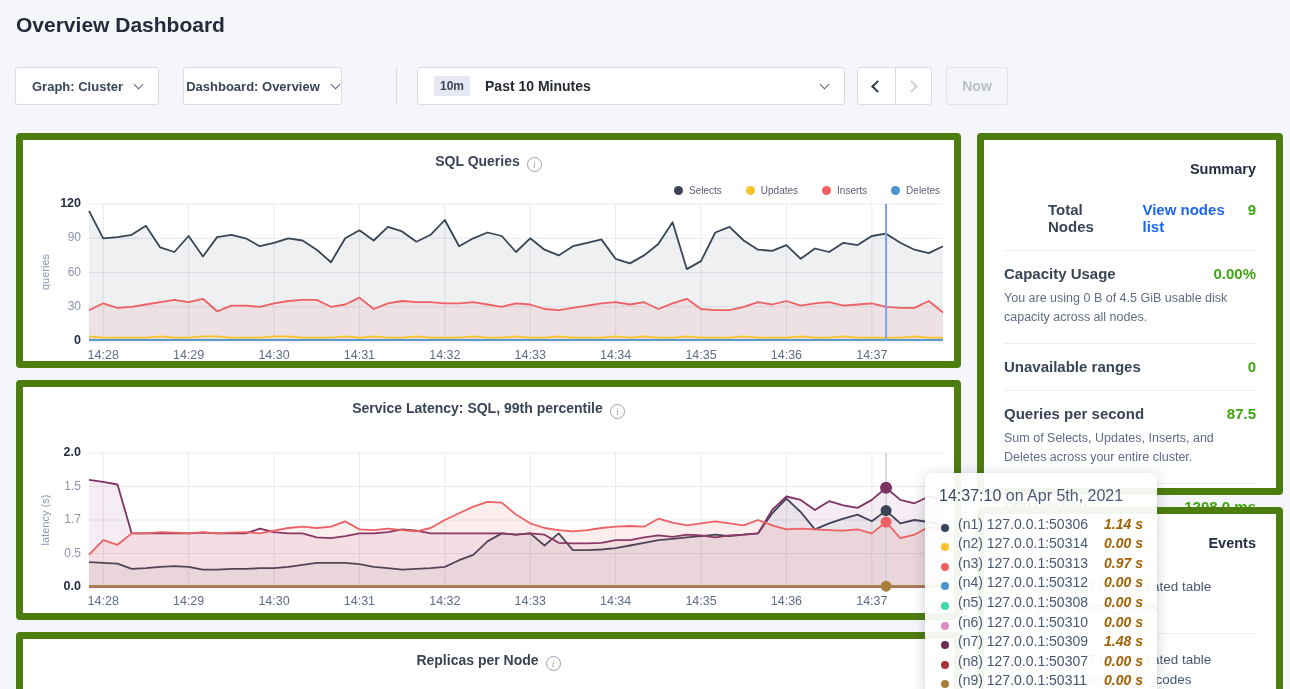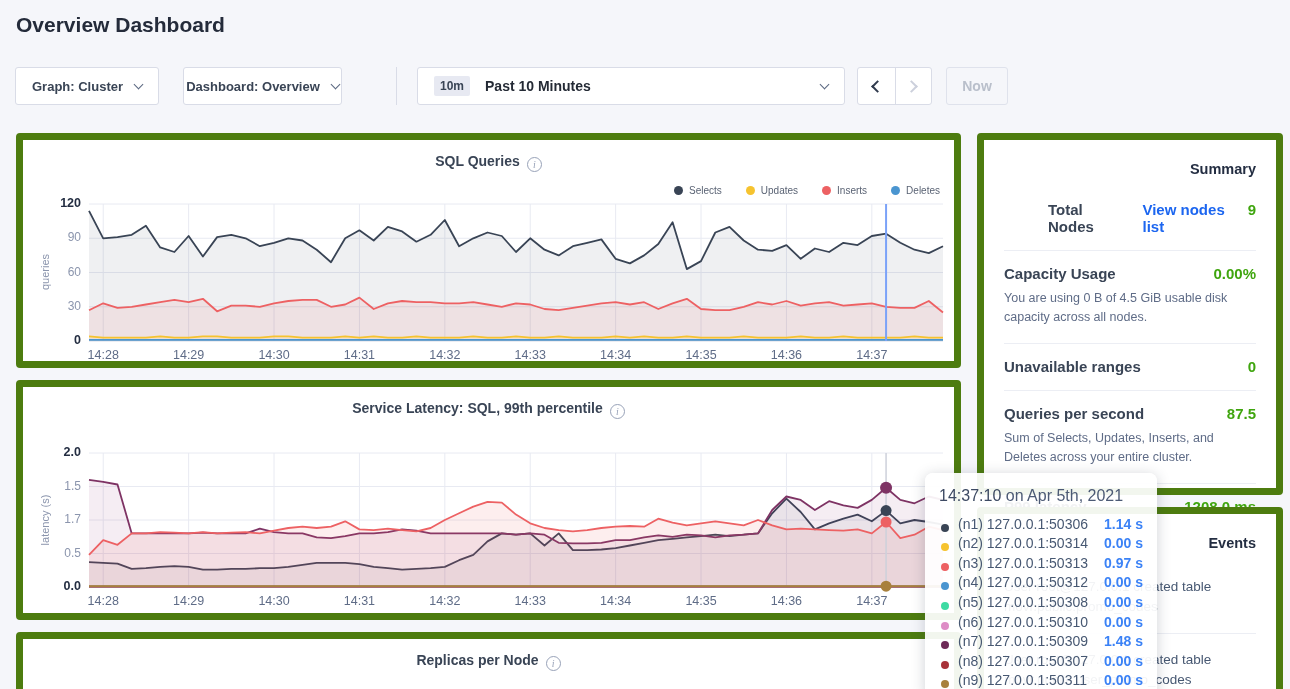--- a/index.html
+++ b/index.html
@@ -105,21 +105,21 @@
     position:absolute; left:925px; top:473px; width:232px;
     background:rgba(255,255,255,0.93);
     border-radius:8px; box-shadow:0 2px 14px rgba(40,50,70,0.22);
     padding:12px 14px 10px; z-index:10;
   }
   .tt-header { font-size:16px; color:#4c5a75; margin:2px 0 7px; }
   .tt-time { color:#3d4a63; }
   .tt-row { display:flex; align-items:flex-end; height:19.6px; font-size:14px; color:#475872; }
   .tt-dot { width:8px; height:8px; border-radius:50%; margin:0 9px 0 2px; flex:none; }
   .tt-node { width:146px; white-space:nowrap; }
-  .tt-val { font-weight:bold; color:#3b82f6; }
+  .tt-val { font-weight:bold; color:#a16207;font-style:italic; }
 </style>
 </head>
 <body>
 
 <h1 class="page-title">Overview Dashboard</h1>
 
 <div class="btn dd1">
   <span>Graph: Cluster</span>
   <span class="chev"></span>
 </div>

